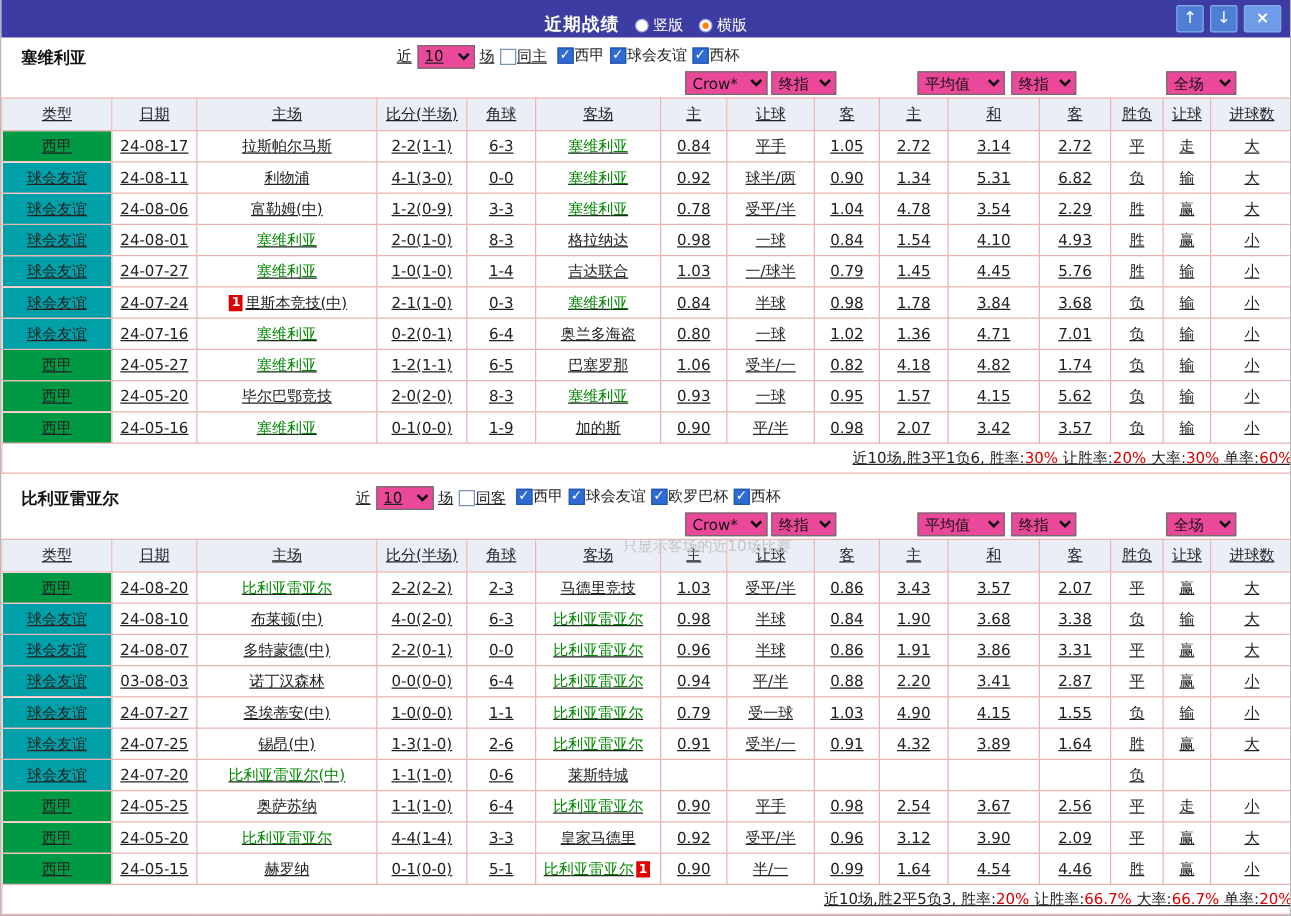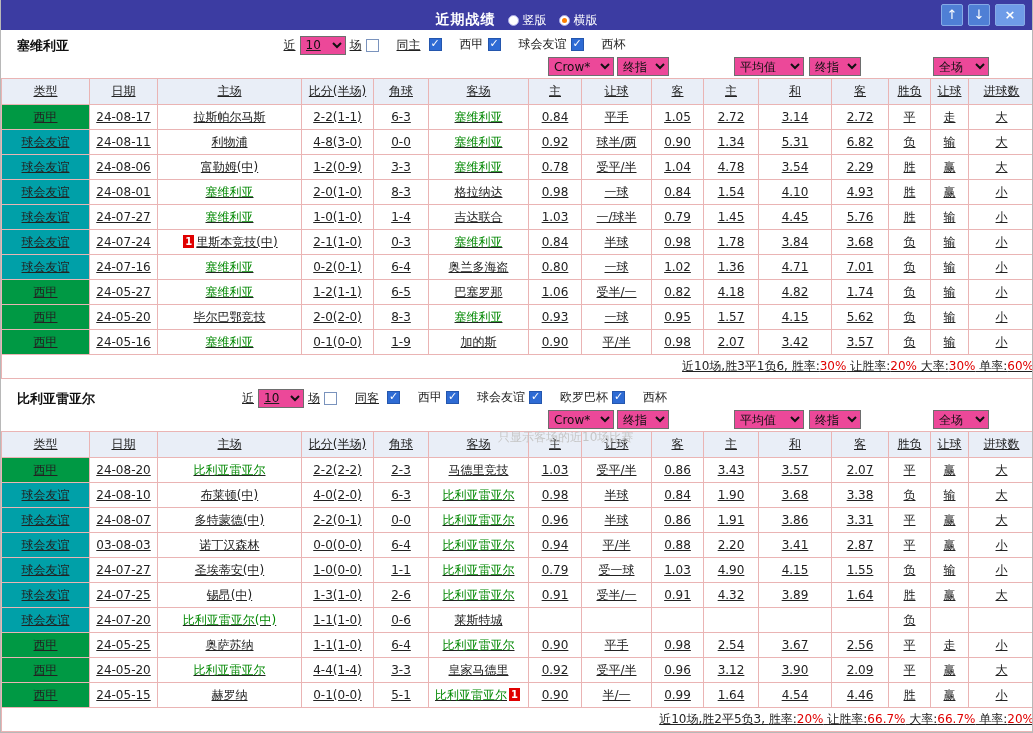--- a/index.html
+++ b/index.html
@@ -51,21 +51,21 @@
   .filters {
     display: flex; justify-content: center; align-items: center; gap: 4px;
     height: 22px; transform: translateX(-60px); white-space: nowrap;
   }
   .f-near, .f-field { color: #222; }
   select {
     font-family: inherit; font-size: 12px; height: 19px;
     border: 1px solid #6e6e6e; background: #ec4899; color: #111; padding: 0 1px;
   }
   .count-select { width: 46px; }
-  .cb-label { display: inline-flex; align-items: center; gap: 18px; cursor: pointer; margin-right: 4px; }
+  .cb-label { display: inline-flex; align-items: center; gap: 1px; cursor: pointer; margin-right: 4px; }
   .cb {
     width: 13px; height: 13px; border: 1px solid #7a93bd; background: #fff;
     display: inline-block; position: relative; flex: 0 0 auto;
   }
   .cb.checked { background: #2e6bd4; border-color: #2456ad; }
   .cb.checked::after {
     content: "\2713"; position: absolute; left: 1px; top: -2px;
     color: #fff; font-size: 11px; font-weight: bold;
   }
   .head-line2 { position: relative; height: 22px; }
@@ -206,21 +206,21 @@
               <td class="navy">3.14</td>
               <td class="navy">2.72</td>
               <td class="res-blue">平</td>
               <td class="res-red">走</td>
               <td class="res-red">大</td>
             </tr>
             <tr>
               <td class="type" style="background: rgb(0, 160, 168);">球会友谊</td>
               <td>24-08-11</td>
               <td><span>利物浦</span></td>
-              <td class="score">4-8(3-0)</td>
+              <td class="score">4-1(3-0)</td>
               <td>0-0</td>
               <td><span class="team-green">塞维利亚</span></td>
               <td class="navy">0.92</td>
               <td class="navy">球半/两</td>
               <td class="navy">0.90</td>
               <td class="navy">1.34</td>
               <td class="navy">5.31</td>
               <td class="navy">6.82</td>
               <td class="res-blue">负</td>
               <td class="res-blue">输</td>

